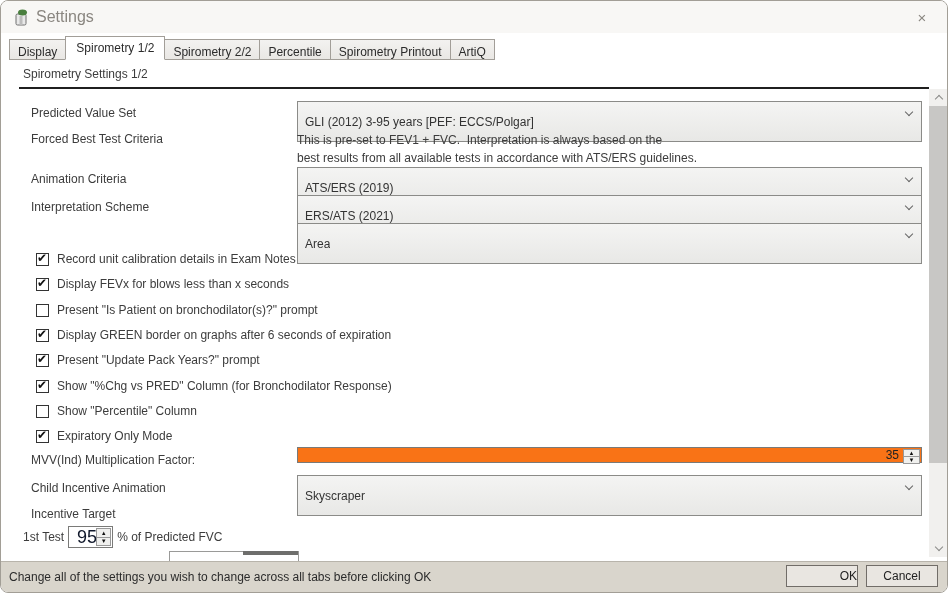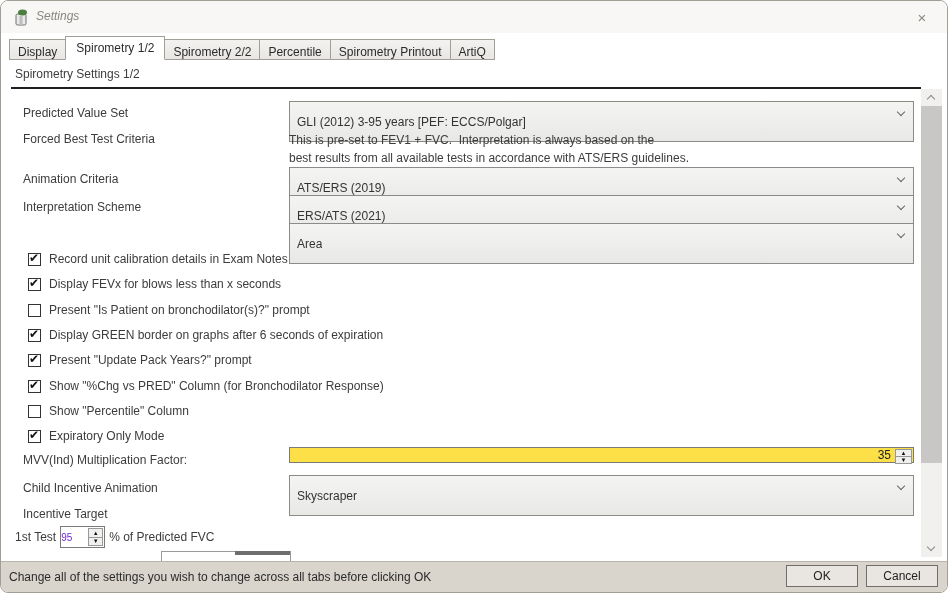--- a/index.html
+++ b/index.html
@@ -5,76 +5,76 @@
   * { box-sizing: border-box; margin: 0; padding: 0; }
   html,body { width: 948px; height: 593px; background: #fff; font-family: "Liberation Sans", sans-serif; }
   .window {
     position: relative; width: 948px; height: 593px;
     border: 1px solid #a29e96; border-radius: 8px; overflow: hidden;
     background: #fff;
   }
   
   .titlebar { position: absolute; top: 0; left: 0; right: 0; height: 32px; background: #f8f7f5; }
   .title-icon { position: absolute; left: 13px; top: 8px; width: 15px; height: 17px; }
-  .title-text { position: absolute; left: 35px; top: 0; line-height: 31px; font-size: 12px; color: #8a8680; font-style: italic; }
+  .title-text { position: absolute; left: 35px; top: 0; line-height: 31px; font-size: 16px; color: #8a8680; }
   .close-btn { position: absolute; right: 12px; top: 5px; width: 26px; height: 23px;
     text-align: center; line-height: 23px; font-size: 15px; color: #8a8680; cursor: default; }
   
   .tabstrip { position: absolute; top: 35px; left: 8px; right: 8px; height: 24px; display: flex; align-items: flex-end; }
   .tab { height: 21px; line-height: 20px; padding: 2px 8px; font-size: 12px; color: #2b2b2b;
     background: linear-gradient(#f3f2f0, #e9e7e4); border: 1px solid #a29e98; margin-right: -1px; white-space: nowrap; }
   .tab.active { height: 24px; line-height: 23px; background: #fff; border-bottom: 1px solid #fff; padding: 0 10px; position: relative; z-index: 2; }
   
-  .content { position: absolute; top: 60px; left: 0; right: 0; height: 502px; background: #fff; overflow: hidden; }
+  .content { position: absolute; top: 60px; left: 8px; right: 0; height: 502px; background: #fff; overflow: hidden; }
   .section-title { position: absolute; left: 14px; top: 6px; font-size: 12px; color: #3c3c3c; }
   .section-rule { position: absolute; left: 10px; top: 26px; width: 910px; border-top: 2px solid #1f1f1f; }
   .flabel { position: absolute; left: 22px; font-size: 12px; color: #3c3c3c; line-height: 14px; white-space: nowrap; }
   .combo { position: absolute; left: 288px; width: 625px; height: 41px;
     background: linear-gradient(#f4f4f3, #e8e8e6); border: 1px solid #8b8b88;
     display: flex; align-items: center; padding: 0 22px 0 7px; cursor: default; }
   .combo-value { font-size: 12px; color: #333; white-space: nowrap; overflow: hidden; }
   .chev-down { position: absolute; right: 9px; top: 7px; width: 6px; height: 6px;
     border-right: 1px solid #666; border-bottom: 1px solid #666; transform: rotate(45deg); }
   .note-line { position: absolute; left: 288px; font-size: 12px; color: #3c3c3c; line-height: 18px; white-space: pre; }
   
   .cbrow { position: absolute; left: 27px; height: 16px; display: flex; align-items: center; }
   .cbbox { width: 13px; height: 13px; background: #fff; border: 1px solid #333; position: relative; flex: 0 0 13px; }
   .cbbox.checked::after { content: "\2714"; position: absolute; left: 0px; top: -3px; font-size: 12px; color: #111; }
   .cblabel { margin-left: 8px; font-size: 12px; color: #3c3c3c; white-space: nowrap; }
   
-  .spinbox { position: absolute; left: 288px; width: 625px; height: 16px; border: 1px solid #7a7a78; background: #fde047; }
+  .spinbox { position: absolute; left: 288px; width: 625px; height: 16px; border: 1px solid #7a7a78; background: #f97316; }
   .spinbox input { position: absolute; inset: 0; border: 0; outline: none; width: 100%; height: 100%;
     font-family: "Liberation Sans", sans-serif; font-size: 12px; color: #222; text-align: right; padding-right: 22px; background: transparent; }
   .spin-btns { position: absolute; right: 1px; top: 1px; bottom: 1px; width: 17px; display: flex; flex-direction: column; }
   .spin-btn { flex: 1; background: #f0f0ee; border: 1px solid #999; display: flex; align-items: center; justify-content: center;
     font-size: 6px; color: #111; line-height: 1; cursor: default; }
   .spin-btn + .spin-btn { margin-top: -1px; }
   
   .first-test-row { position: absolute; left: 14px; top: 464px; height: 24px; display: flex; align-items: center; font-size: 12px; color: #3c3c3c; }
   .small-spin { position: relative; width: 45px; height: 22px; border: 1px solid #7a7a78; background: #fff; margin: 0 4px; }
   .small-spin input { position: absolute; left: 0; top: 0; width: 28px; height: 100%; border: 0; outline: none;
-    font-family: "Liberation Sans", sans-serif; font-size: 10px; color: #6d28d9; text-align: left; background: transparent; }
+    font-family: "Liberation Sans", sans-serif; font-size: 18px; color: #0f172a; text-align: right; background: transparent; }
   .small-spin .spin-btns { width: 15px; }
   .partial-control { position: absolute; left: 160px; top: 490px; width: 130px; height: 16px;
     border: 1px solid #9a9a98; border-bottom: none; background: #fff; }
   .partial-control .dark-seg { position: absolute; right: 0; top: -1px; width: 55px; height: 4px; background: #6e6e6c; }
   
   .scrollbar { position: absolute; left: 920px; top: 28px; width: 21px; height: 468px; background: #f1f0ee; }
   .sb-btn { position: absolute; left: 0; width: 21px; height: 17px; background: #f1f0ee; }
   .sb-btn.up { top: 0; } .sb-btn.down { bottom: 0; }
   .sb-chev { position: absolute; left: 7px; width: 6px; height: 6px; border-right: 1px solid #8a8a88; border-bottom: 1px solid #8a8a88; }
   .sb-btn.up .sb-chev { top: 7px; transform: rotate(-135deg); }
   .sb-btn.down .sb-chev { top: 4px; transform: rotate(45deg); }
   .sb-thumb { position: absolute; left: 0; top: 17px; width: 21px; height: 357px; background: #c8c7c5; }
   
   .footer { position: absolute; left: 0; right: 0; bottom: 0; height: 31px; background: #d9d5cc; border-top: 1px solid #b8b4ab; }
   .footer-msg { position: absolute; left: 8px; top: 0; line-height: 30px; font-size: 12px; color: #2b2b2b; }
   .btn { position: absolute; top: 3px; width: 72px; height: 22px; background: #e9e6e1; border: 1px solid #716d68;
     font-family: "Liberation Sans", sans-serif; font-size: 12px; color: #222; text-align: center; line-height: 20px; cursor: default; }
-  .btn.ok { right: 89px; }
+  .btn.ok { right: 89px; text-align: right; }
   .btn.cancel { right: 9px; }
 </style>
 </head>
 <body>
 
 <div class="window">
 
   <div class="titlebar">
     <svg class="title-icon" viewBox="0 0 15 17">
       <rect x="2" y="5" width="10" height="11" rx="1.5" fill="#e9e9e9" stroke="#6f6f6f" stroke-width="1"></rect>

